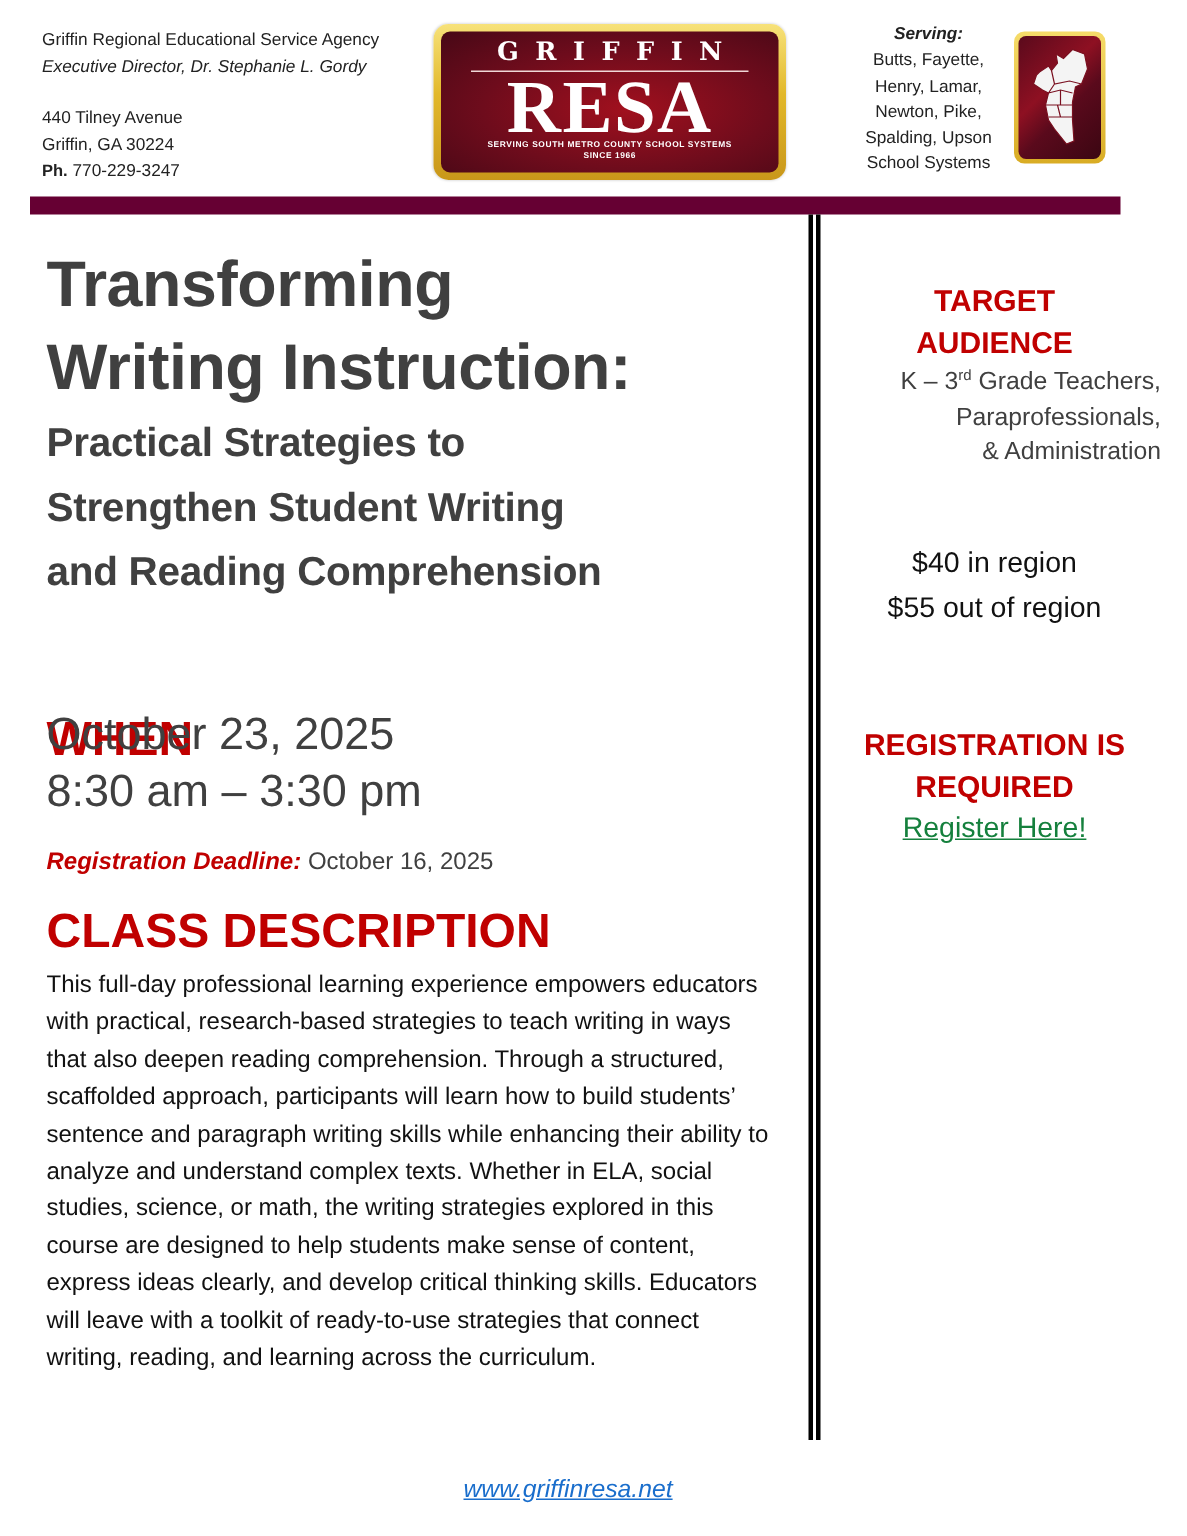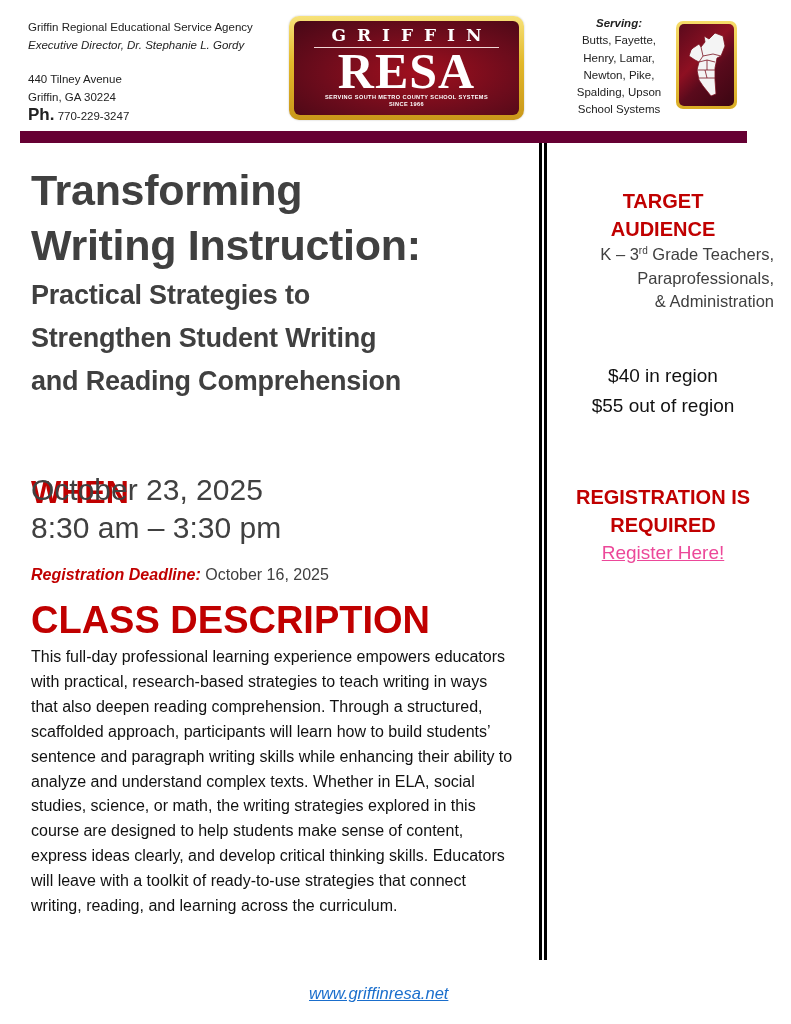--- a/index.html
+++ b/index.html
@@ -3,21 +3,21 @@
   <meta charset="utf-8">
   <style>
     * { margin: 0; padding: 0; box-sizing: border-box; }
     html, body { width: 791px; height: 1024px; background: #ffffff; overflow: hidden; }
     body { position: relative; font-family: "Liberation Sans", "DejaVu Sans", sans-serif; color: #000; }
 
     
     .hdr-left { position: absolute; left: 28px; top: 19px; font-size: 11.5px; line-height: 17.5px; color: #222; }
     .hdr-left .italic { font-style: italic; }
     .hdr-left .gap { height: 17px; }
-    .hdr-left .ph b { font-weight: bold; font-size: 17px; }
+    .hdr-left .ph b { font-weight: bold; font-size: 11px; }
 
     .logo { position: absolute; left: 289px; top: 16px; width: 235px; height: 104px;
       border-radius: 10px; padding: 5px;
       background: linear-gradient(180deg, #f7e27a 0%, #e2b82a 45%, #c9971a 100%);
       box-shadow: 0 0 2px rgba(0,0,0,0.25); }
     .logo-inner { width: 100%; height: 100%; border-radius: 6px;
       background: radial-gradient(ellipse at 55% 55%, #a1101e 0%, #6e0c1c 55%, #470816 100%);
       text-align: center; color: #fff; position: relative; }
     .logo-griffin { font-family: "DejaVu Serif", "Liberation Serif", serif; font-size: 17px; font-weight: bold;
       letter-spacing: 11px; padding-top: 4px; padding-left: 11px; line-height: 20px; }
@@ -46,30 +46,30 @@
     .title1 { font-size: 43px; font-weight: bold; color: #404040; line-height: 55px; letter-spacing: -0.3px; }
     .subtitle { font-size: 27px; font-weight: bold; color: #404040; line-height: 41px; margin-top: 2px; letter-spacing: -0.2px; }
 
     .h-red { color: #c00000; font-weight: bold; }
     .when-h { position: absolute; left: 31px; top: 428px; font-size: 32px; line-height: 40px; margin-top: 44px; }
     .when-date { position: absolute; left: 31px; top: 471px; font-size: 30px; line-height: 37px; color: #404040; }
     .when-time { position: absolute; left: 31px; top: 509px; font-size: 30px; line-height: 37px; color: #404040; }
     .deadline { position: absolute; left: 31px; top: 564px; font-size: 16px; line-height: 22px; color: #404040; }
     .deadline .lbl { color: #c00000; font-weight: bold; font-style: italic; }
 
-    .class-h { position: absolute; left: 31px; top: 600px; font-size: 38px; line-height: 40px; }
+    .class-h { position: absolute; left: 31px; top: 600px; font-size: 32px; line-height: 40px; }
     .desc { position: absolute; left: 31px; top: 645px; width: 482px; font-size: 16px; line-height: 24.9px; color: #111; }
 
     
     .side { position: absolute; left: 552px; width: 222px; text-align: center; }
     .side-h { color: #c00000; font-weight: bold; font-size: 20px; line-height: 28px; }
     .side-txt { color: #404040; font-size: 16.5px; line-height: 23.5px; text-align: right; }
     .side-txt sup { font-size: 10px; vertical-align: 6px; line-height: 0; }
     .cost-txt { color: #111; font-size: 19px; line-height: 30px; }
-    .register-link { color: #ec4899; text-decoration: underline; font-size: 19px; line-height: 28px; cursor: pointer; }
+    .register-link { color: #15803d; text-decoration: underline; font-size: 19px; line-height: 28px; cursor: pointer; }
 
     .footer-link { position: absolute; left: 309px; top: 984px; font-size: 16.5px; font-style: italic;
       color: #1a6ecc; text-decoration: underline; cursor: pointer; }
   </style>
 </head>
 <body>
 
 <div class="hdr-left">
   <div>Griffin Regional Educational Service Agency</div>
   <div class="italic">Executive Director, Dr. Stephanie L. Gordy</div>

